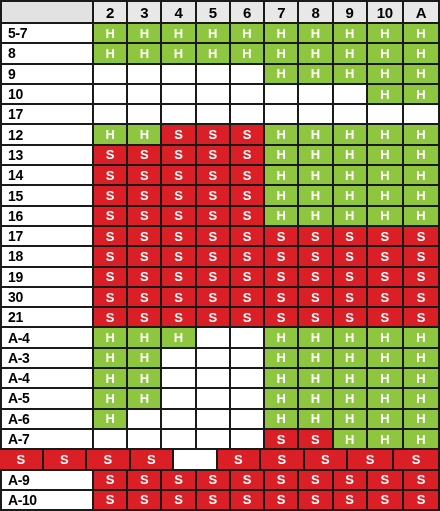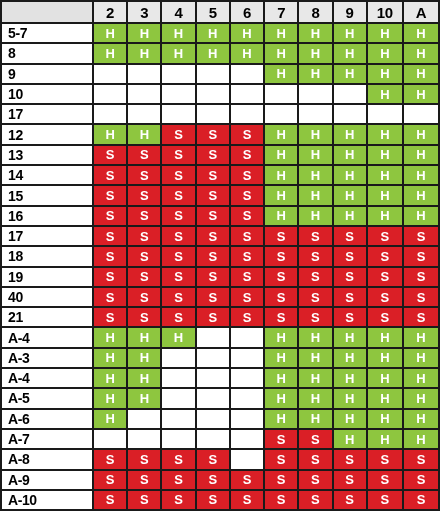--- a/index.html
+++ b/index.html
@@ -293,21 +293,21 @@
         <div class="cell stand">S</div>
         <div class="cell stand">S</div>
         <div class="cell stand">S</div>
         <div class="cell stand">S</div>
         <div class="cell stand">S</div>
         <div class="cell stand">S</div>
         <div class="cell stand wide">S</div>
         <div class="cell stand wide">S</div>
       </div>
       <div class="chart-row">
-        <div class="row-label">40</div>
+        <div class="row-label">30</div>
         <div class="cell stand">S</div>
         <div class="cell stand">S</div>
         <div class="cell stand">S</div>
         <div class="cell stand">S</div>
         <div class="cell stand">S</div>
         <div class="cell stand">S</div>
         <div class="cell stand">S</div>
         <div class="cell stand">S</div>
         <div class="cell stand wide">S</div>
         <div class="cell stand wide">S</div>
@@ -397,21 +397,20 @@
         <div class="cell empty"></div>
         <div class="cell empty"></div>
         <div class="cell empty"></div>
         <div class="cell stand">S</div>
         <div class="cell stand">S</div>
         <div class="cell hit">H</div>
         <div class="cell hit wide">H</div>
         <div class="cell hit wide">H</div>
       </div>
       <div class="chart-row">
-        <div class="row-label">A-8</div>
         <div class="cell stand">S</div>
         <div class="cell stand">S</div>
         <div class="cell stand">S</div>
         <div class="cell stand">S</div>
         <div class="cell empty"></div>
         <div class="cell stand">S</div>
         <div class="cell stand">S</div>
         <div class="cell stand">S</div>
         <div class="cell stand wide">S</div>
         <div class="cell stand wide">S</div>

